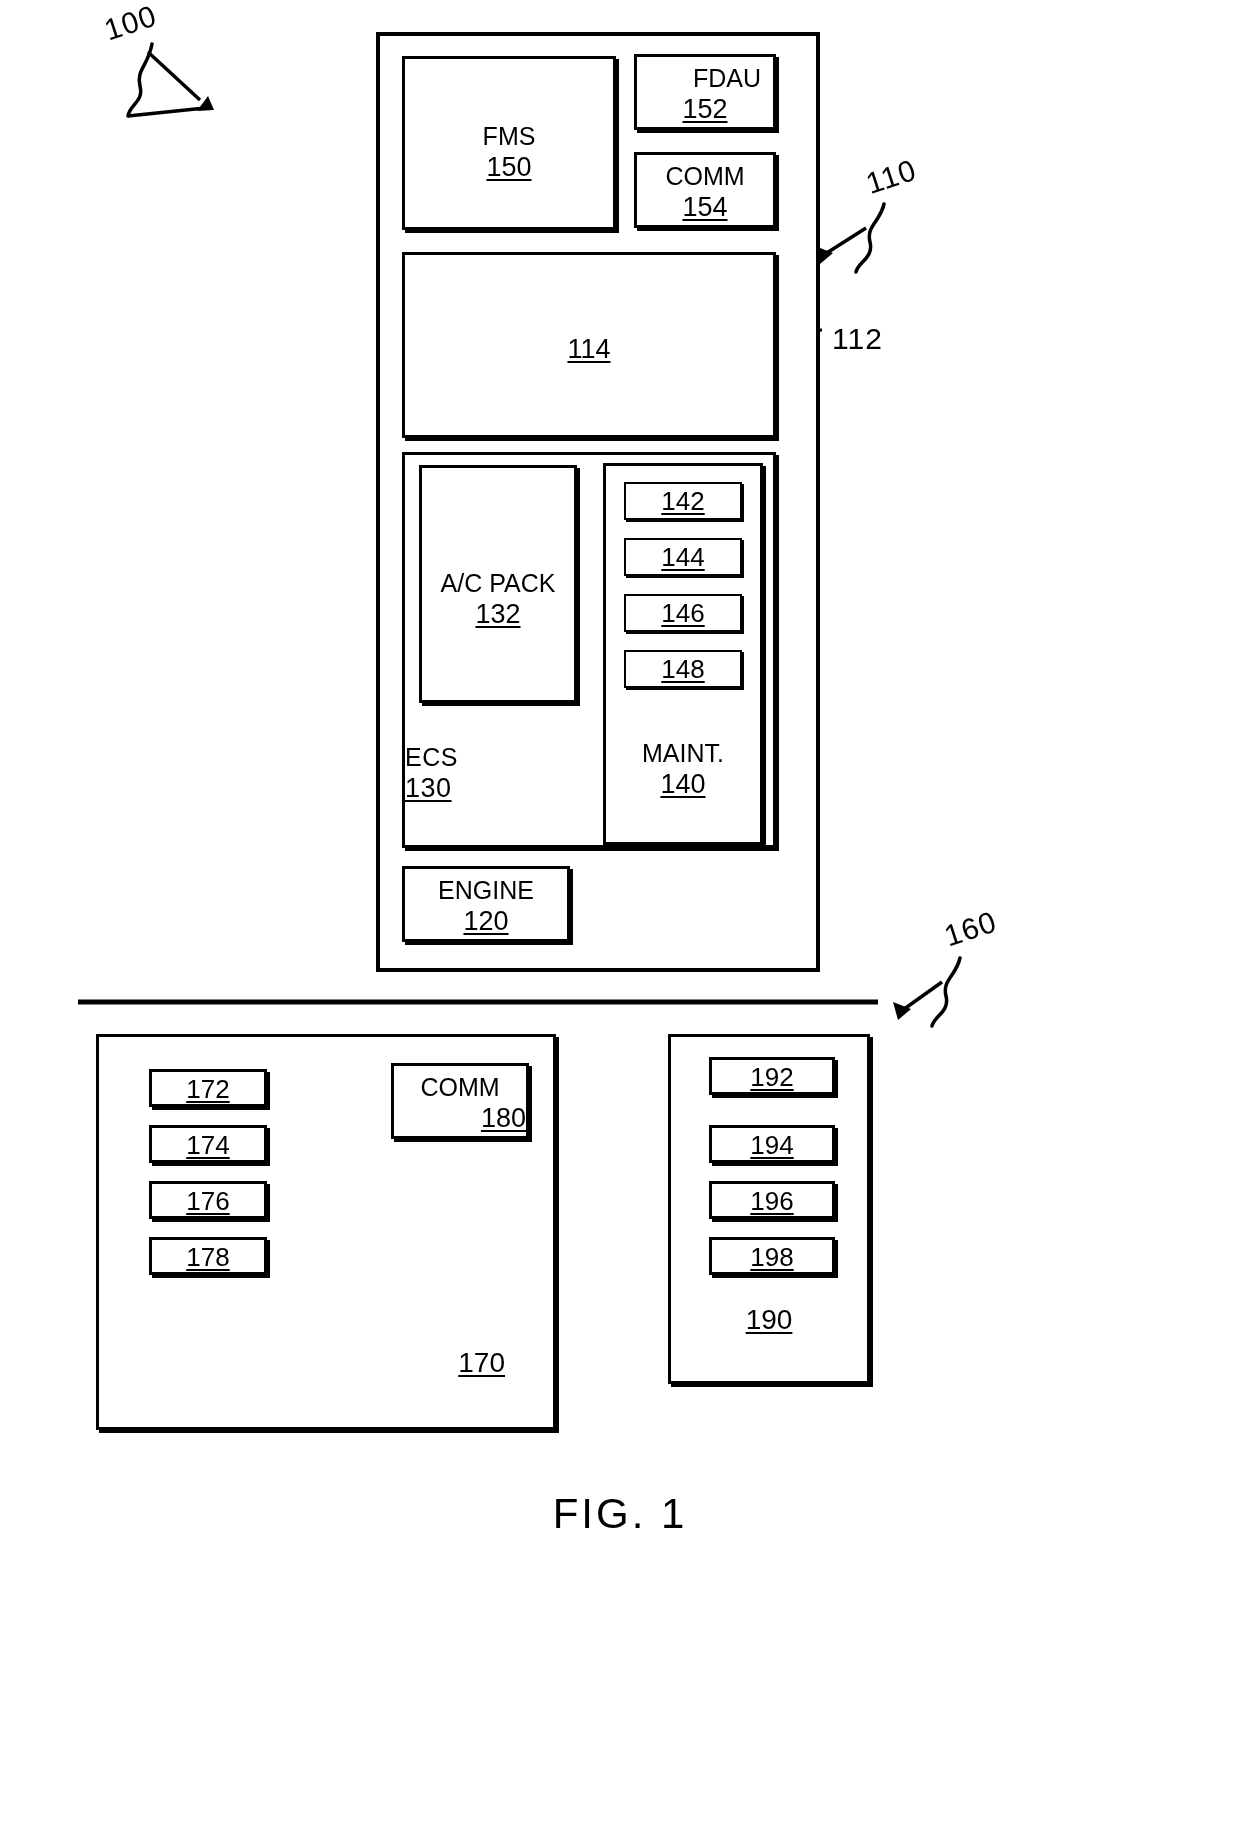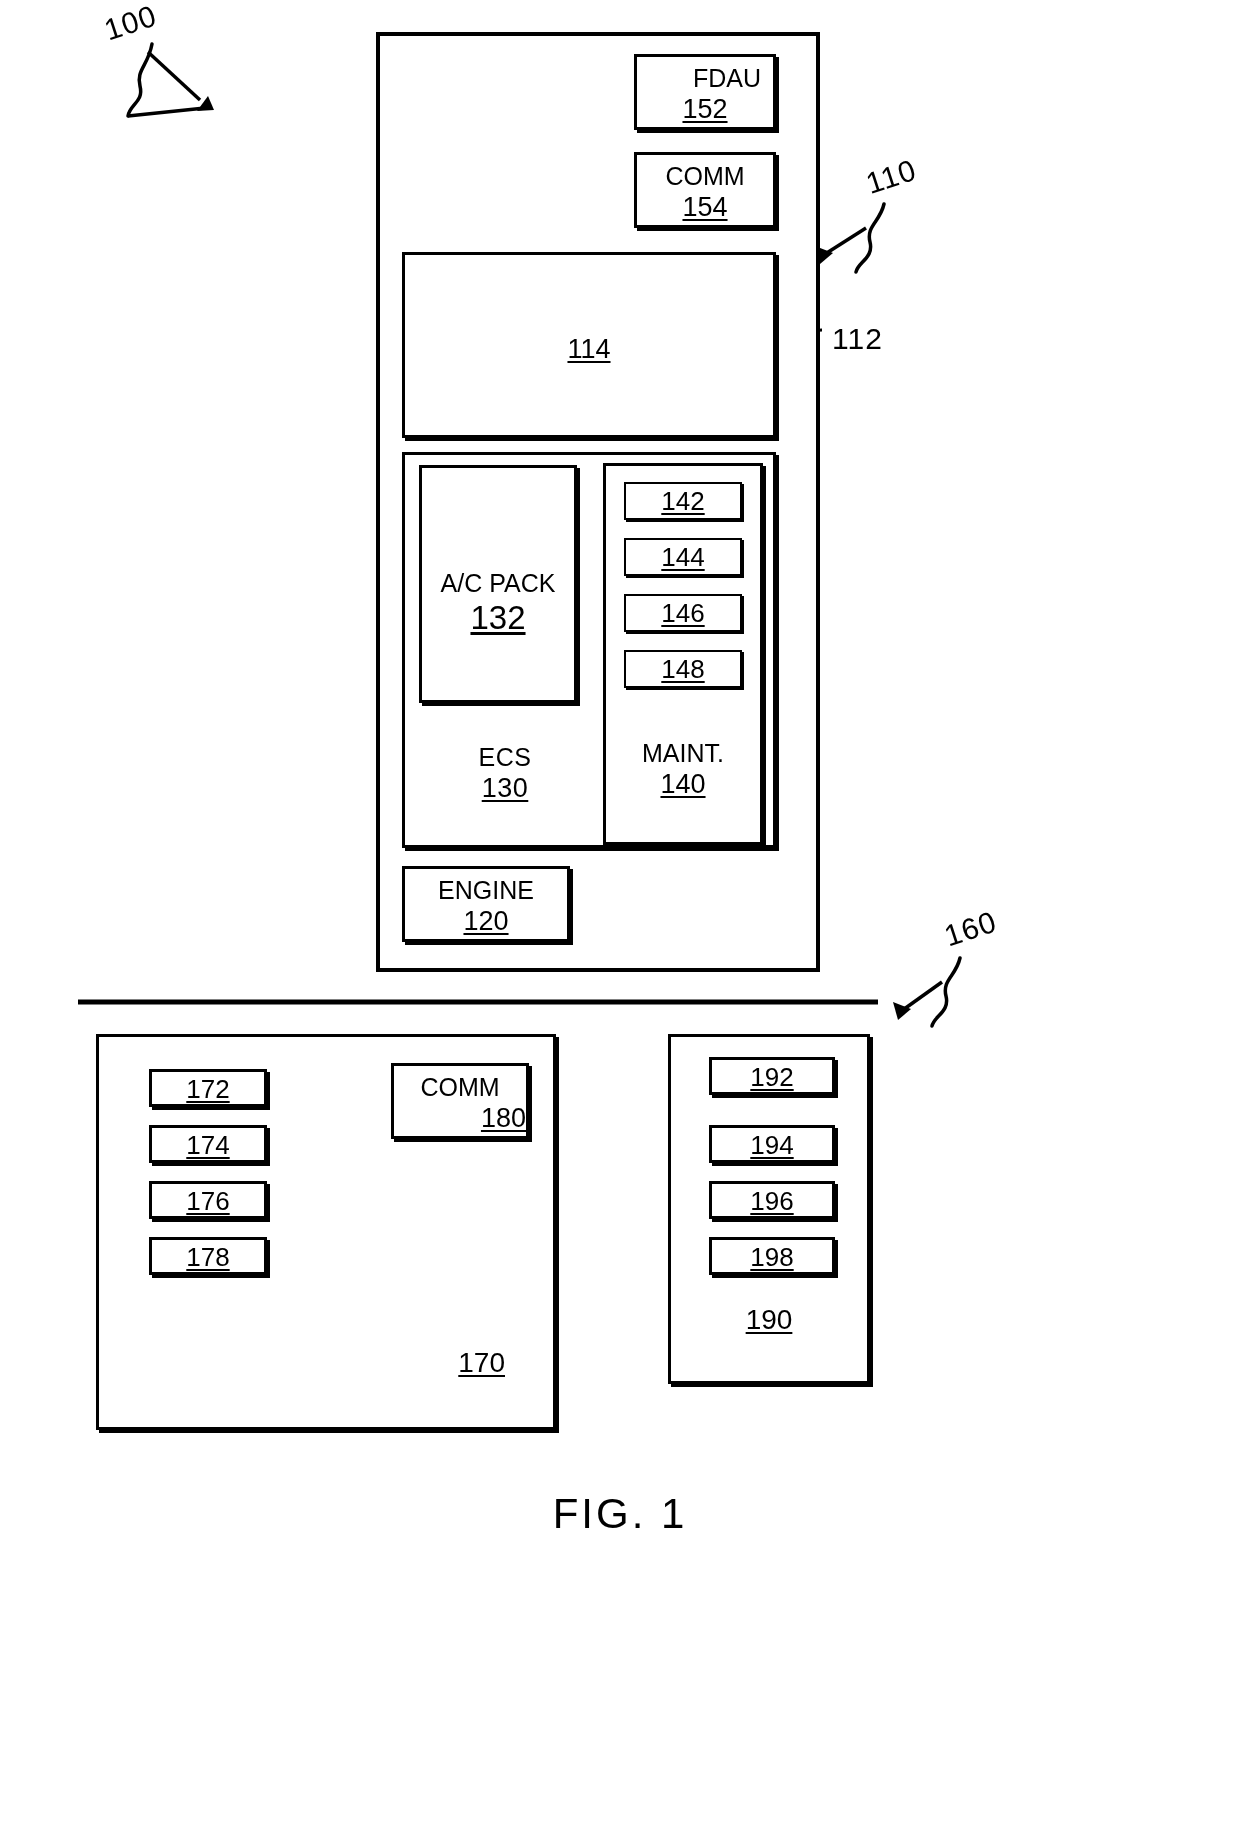--- a/index.html
+++ b/index.html
@@ -27,21 +27,20 @@
     background: #fff;
     
     box-shadow: 3px 3px 0 0 #000;
   }
   .bx.thin { border-width: 2px; box-shadow: 2px 2px 0 0 #000; }
   .bx.noshadow { box-shadow: none; }
 
   .lbl {
     position: absolute;
     left: 0; right: 0;
-    text-align: center;
     line-height: 1.18;
     letter-spacing: 0.5px;
     white-space: nowrap;
   }
   .num { text-decoration: underline; text-underline-offset: 3px; }
 
   
   .ctr {
     position: absolute;
     left: 0; right: 0;
@@ -104,40 +103,44 @@
 
   <div class="ref" style="left:866px; top:160px; transform:rotate(-18deg);">110</div>
 
   <div class="ref" style="left:832px; top:322px;">112</div>
 
   <div class="ref" style="left:944px; top:912px; transform:rotate(-18deg);">160</div>
 
   <div class="bx noshadow" style="left:376px; top:32px; width:444px; height:940px; border-width:4px;">
   </div>
 
+  <div class="bx" style="left:402px; top:56px; width:214px; height:174px;">
+    <div class="ctr" style="top:62px; font-size:25px;">FMS</div>
+    <div class="ctr num" style="top:92px; font-size:27px;">150</div>
+  </div>
 
   <div class="bx" style="left:634px; top:54px; width:142px; height:76px;">
     <div class="ctr" style="top:6px; font-size:25px;padding-left:44px;">FDAU</div>
     <div class="ctr num" style="top:36px; font-size:27px;">152</div>
   </div>
 
   <div class="bx" style="left:634px; top:152px; width:142px; height:76px;">
     <div class="ctr" style="top:6px; font-size:25px;">COMM</div>
     <div class="ctr num" style="top:36px; font-size:27px;">154</div>
   </div>
 
   <div class="bx" style="left:402px; top:252px; width:374px; height:186px;">
     <div class="ctr num" style="top:78px; font-size:27px;">114</div>
   </div>
 
   <div class="bx" style="left:402px; top:452px; width:374px; height:396px;">
 
     <div class="bx" style="left:14px; top:10px; width:158px; height:238px;">
       <div class="ctr" style="top:100px; font-size:25px;">A/C PACK</div>
-      <div class="ctr num" style="top:130px; font-size:33px;">132</div>
+      <div class="ctr num" style="top:130px; font-size:27px;">132</div>
     </div>
     <div class="lbl" style="top:288px; right:168px; left:0; font-size:25px;">ECS</div>
     <div class="lbl num" style="top:318px; right:168px; left:0; font-size:27px;">130</div>
 
     <div class="bx" style="left:198px; top:8px; width:160px; height:382px;">
       <div class="bx thin" style="left:18px; top:16px; width:118px; height:38px;">
         <div class="ctr num" style="top:2px; font-size:26px;">142</div>
       </div>
       <div class="bx thin" style="left:18px; top:72px; width:118px; height:38px;">
         <div class="ctr num" style="top:2px; font-size:26px;">144</div>

